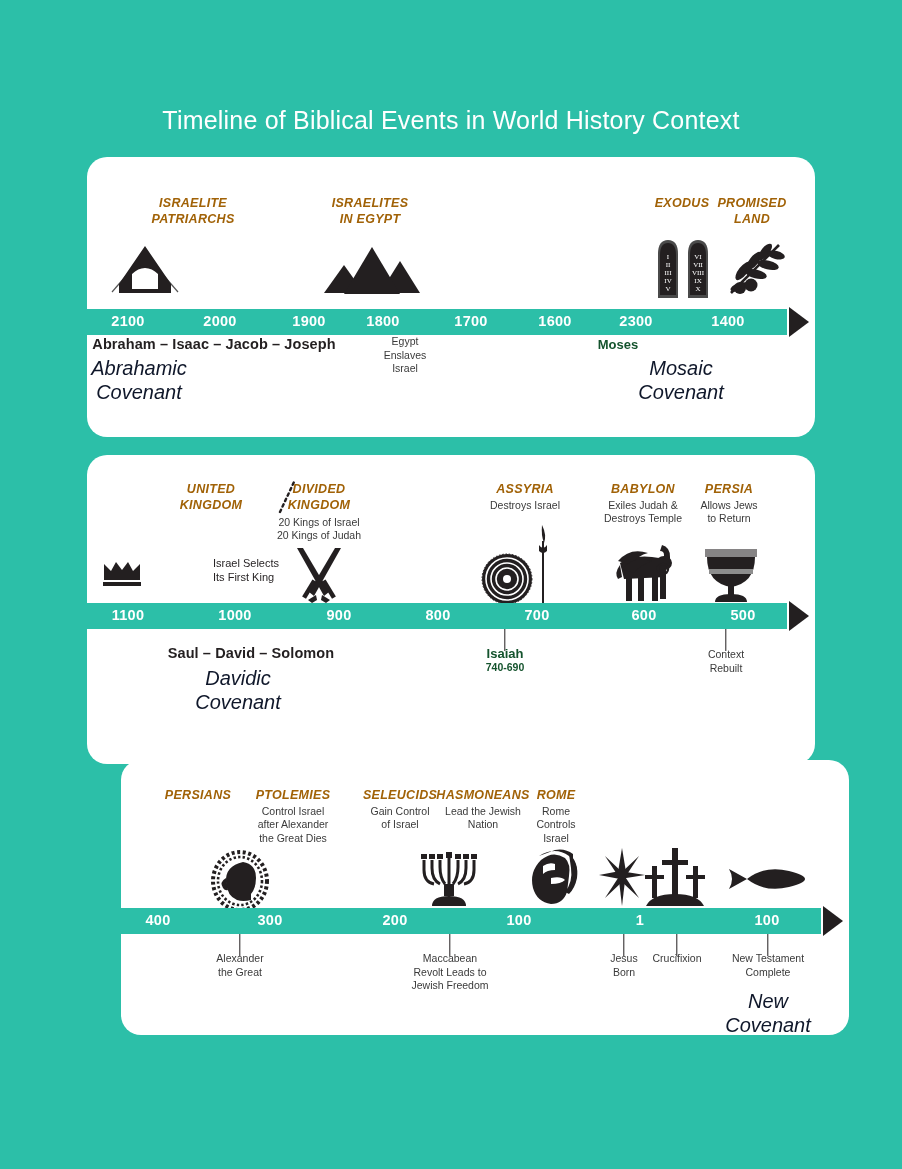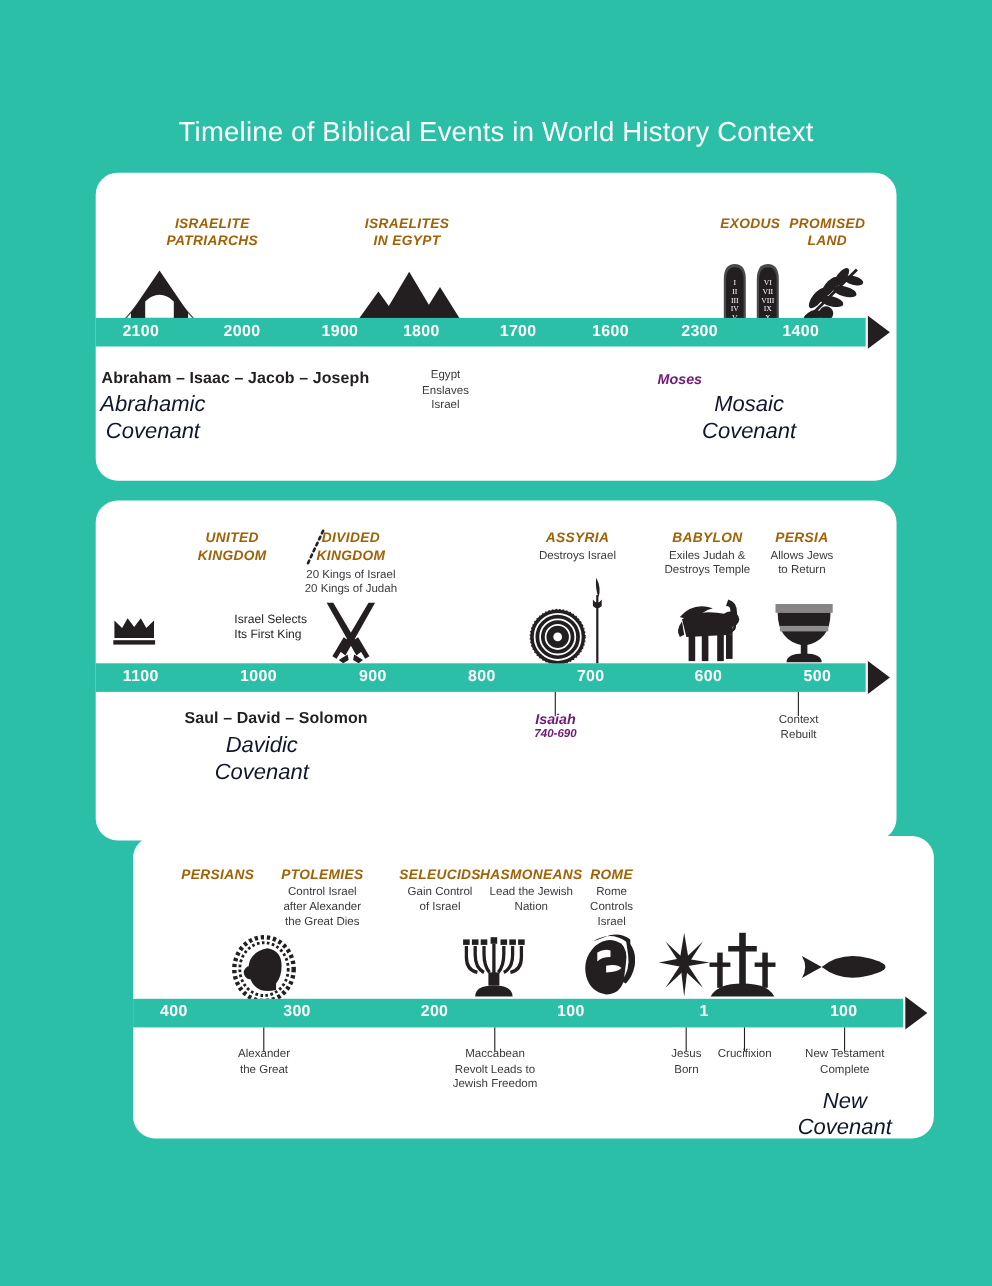--- a/index.html
+++ b/index.html
@@ -68,21 +68,21 @@
   .era {
     font-size: 12.5px; font-weight: bold; font-style: italic;
     color: #a16207; letter-spacing: 0.3px; line-height: 1.25;
   }
   .sub {
     font-size: 10.5px; color: #3a3a3a; line-height: 1.28;
   }
   .name {
     font-size: 14.5px; font-weight: bold; color: #231f20; letter-spacing: 0.1px;
   }
-  .name-sm { font-size: 13px; font-weight: bold; color: #701a75; font-style: italic; }
+  .name-sm { font-size: 13px; font-weight: bold; color: #14532d; }
   .cov {
     font-size: 20px; color: #0f172a; line-height: 1.18; font-weight: 400; font-style: italic;
   }
   .note { font-size: 10.5px; color: #3a3a3a; line-height: 1.3; }
   .note-b { font-size: 11px; color: #231f20; line-height: 1.3; }
 
   .icon { position: absolute; transform: translateX(-50%); }
   .icon svg { display: block; }
 </style>
 </head>
@@ -162,21 +162,21 @@
         <ellipse cx="33" cy="33" rx="11" ry="4.5" transform="rotate(14 33 33)"></ellipse>
         <ellipse cx="45" cy="24" rx="11" ry="4.5" transform="rotate(14 45 24)"></ellipse>
         <ellipse cx="53" cy="14" rx="9" ry="4" transform="rotate(14 53 14)"></ellipse>
         <ellipse cx="16" cy="46" rx="9" ry="4" transform="rotate(-20 16 46)"></ellipse>
         <circle cx="17" cy="47" r="6"></circle>
         <circle cx="28" cy="44" r="6.5"></circle>
       </g>
     </svg>
   </div>
 
-  <div class="bar" style="top:132px;text-align:center;">
+  <div class="bar" style="top:152px;text-align:center;">
     <div class="arrow"></div>
     <div class="tick-label" style="left:41px;">2100</div>
     <div class="tick-label" style="left:133px;">2000</div>
     <div class="tick-label" style="left:222px;">1900</div>
     <div class="tick-label" style="left:296px;">1800</div>
     <div class="tick-label" style="left:384px;">1700</div>
     <div class="tick-label" style="left:468px;">1600</div>
     <div class="tick-label" style="left:549px;">2300</div>
     <div class="tick-label" style="left:641px;">1400</div>
   </div>

